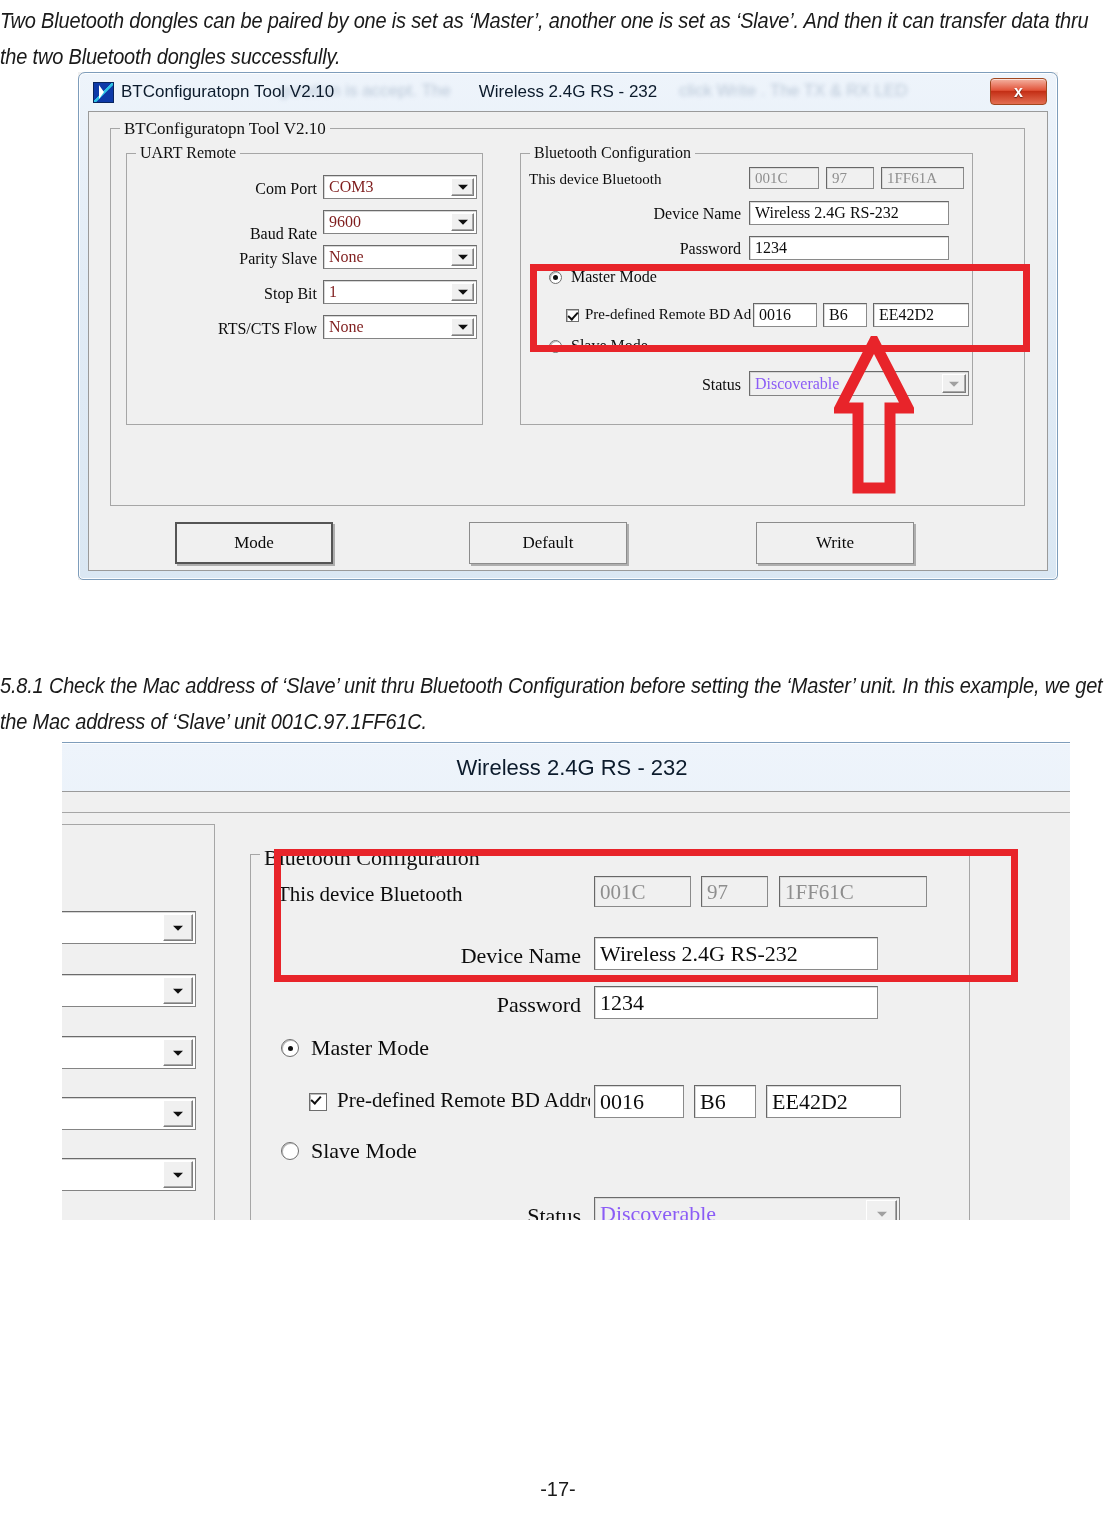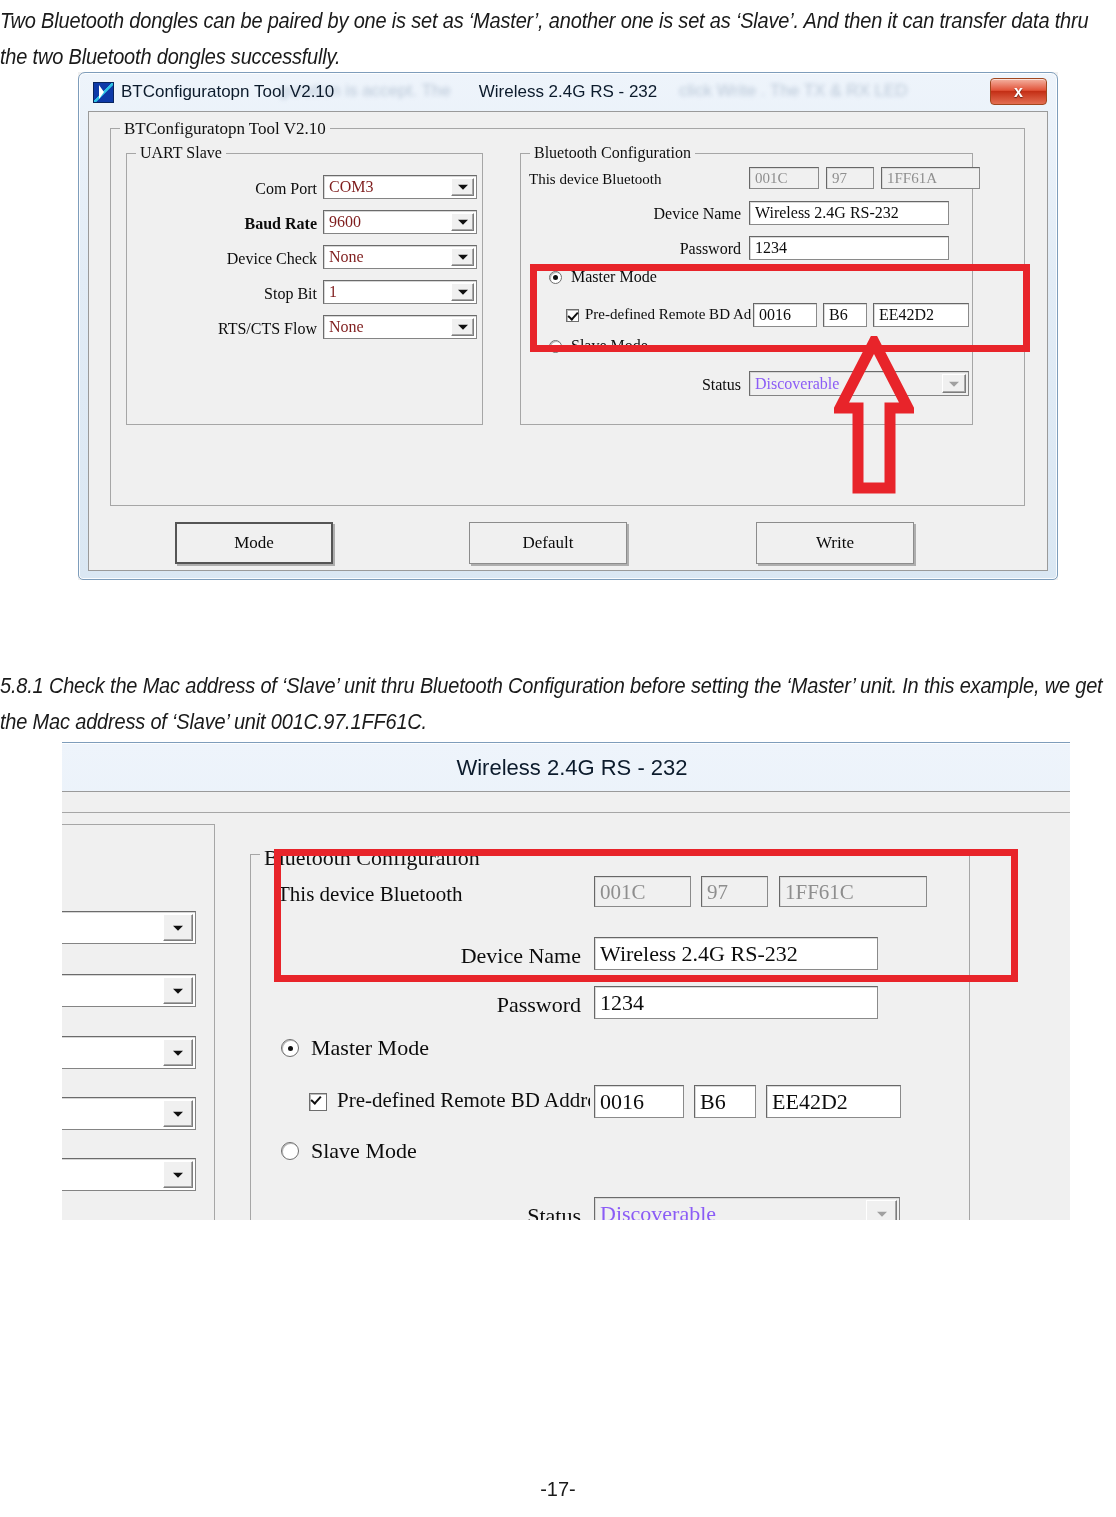--- a/index.html
+++ b/index.html
@@ -318,35 +318,35 @@
       <div class="title-center">Wireless 2.4G RS - 232</div>
       <div class="close-btn" style="right:10px; top:5px;">x</div>
     </div>
 
     <div class="client" style="left:9px; top:38px; right:9px; bottom:8px;">
 
       <div class="groupbox" style="left:21px; top:16px; width:915px; height:378px;">
         <span class="gb-label" style="font-size:17px;">BTConfiguratopn Tool V2.10</span>
 
         <div class="groupbox" style="left:15px; top:24px; width:357px; height:272px;">
-          <span class="gb-label" style="font-size:16px;">UART Slave</span>
+          <span class="gb-label" style="font-size:16px;">UART Remote</span>
 
           <div class="fld-label" style="left:10px; top:26px; width:180px; font-size:16px;">Com Port</div>
           <div class="combo" style="left:196px; top:21px; width:154px; height:24px;">
             <span class="combo-text" style="font-size:16px;">COM3</span>
             <span class="combo-arrow" style="width:21px;"></span>
           </div>
 
-          <div class="fld-label" style="left:10px; top:61px; width:180px; font-size:16px;font-weight:bold;">Baud Rate</div>
+          <div class="fld-label" style="left:10px; top:71px; width:180px; font-size:16px;">Baud Rate</div>
           <div class="combo" style="left:196px; top:56px; width:154px; height:24px;">
             <span class="combo-text" style="font-size:16px;">9600</span>
             <span class="combo-arrow" style="width:21px;"></span>
           </div>
 
-          <div class="fld-label" style="left:10px; top:96px; width:180px; font-size:16px;">Device Check</div>
+          <div class="fld-label" style="left:10px; top:96px; width:180px; font-size:16px;">Parity Slave</div>
           <div class="combo" style="left:196px; top:91px; width:154px; height:24px;">
             <span class="combo-text" style="font-size:16px;">None</span>
             <span class="combo-arrow" style="width:21px;"></span>
           </div>
 
           <div class="fld-label" style="left:10px; top:131px; width:180px; font-size:16px;">Stop Bit</div>
           <div class="combo" style="left:196px; top:126px; width:154px; height:24px;">
             <span class="combo-text" style="font-size:16px;">1</span>
             <span class="combo-arrow" style="width:21px;"></span>
           </div>
@@ -361,21 +361,21 @@
         <div class="groupbox" style="left:409px; top:24px; width:453px; height:272px;">
           <span class="gb-label" style="font-size:16px;">Bluetooth Configuration</span>
 
           <div class="fld-label" style="left:8px; top:17px; width:180px; font-size:15px; text-align:left;">This device Bluetooth</div>
           <div class="txt disabled" style="left:228px; top:13px; width:70px; height:22px;">
             <span class="txt-val" style="font-size:15px;">001C</span>
           </div>
           <div class="txt disabled" style="left:305px; top:13px; width:48px; height:22px;">
             <span class="txt-val" style="font-size:15px;">97</span>
           </div>
-          <div class="txt disabled" style="left:360px; top:13px; width:99px; height:22px;">
+          <div class="txt disabled" style="left:360px; top:13px; width:83px; height:22px;">
             <span class="txt-val" style="font-size:15px;">1FF61A</span>
           </div>
 
           <div class="fld-label" style="left:60px; top:51px; width:160px; font-size:16px;">Device Name</div>
           <div class="txt" style="left:228px; top:47px; width:200px; height:24px;">
             <span class="txt-val" style="font-size:16px;">Wireless 2.4G RS-232</span>
           </div>
 
           <div class="fld-label" style="left:60px; top:86px; width:160px; font-size:16px;">Password</div>
           <div class="txt" style="left:228px; top:82px; width:200px; height:24px;">

